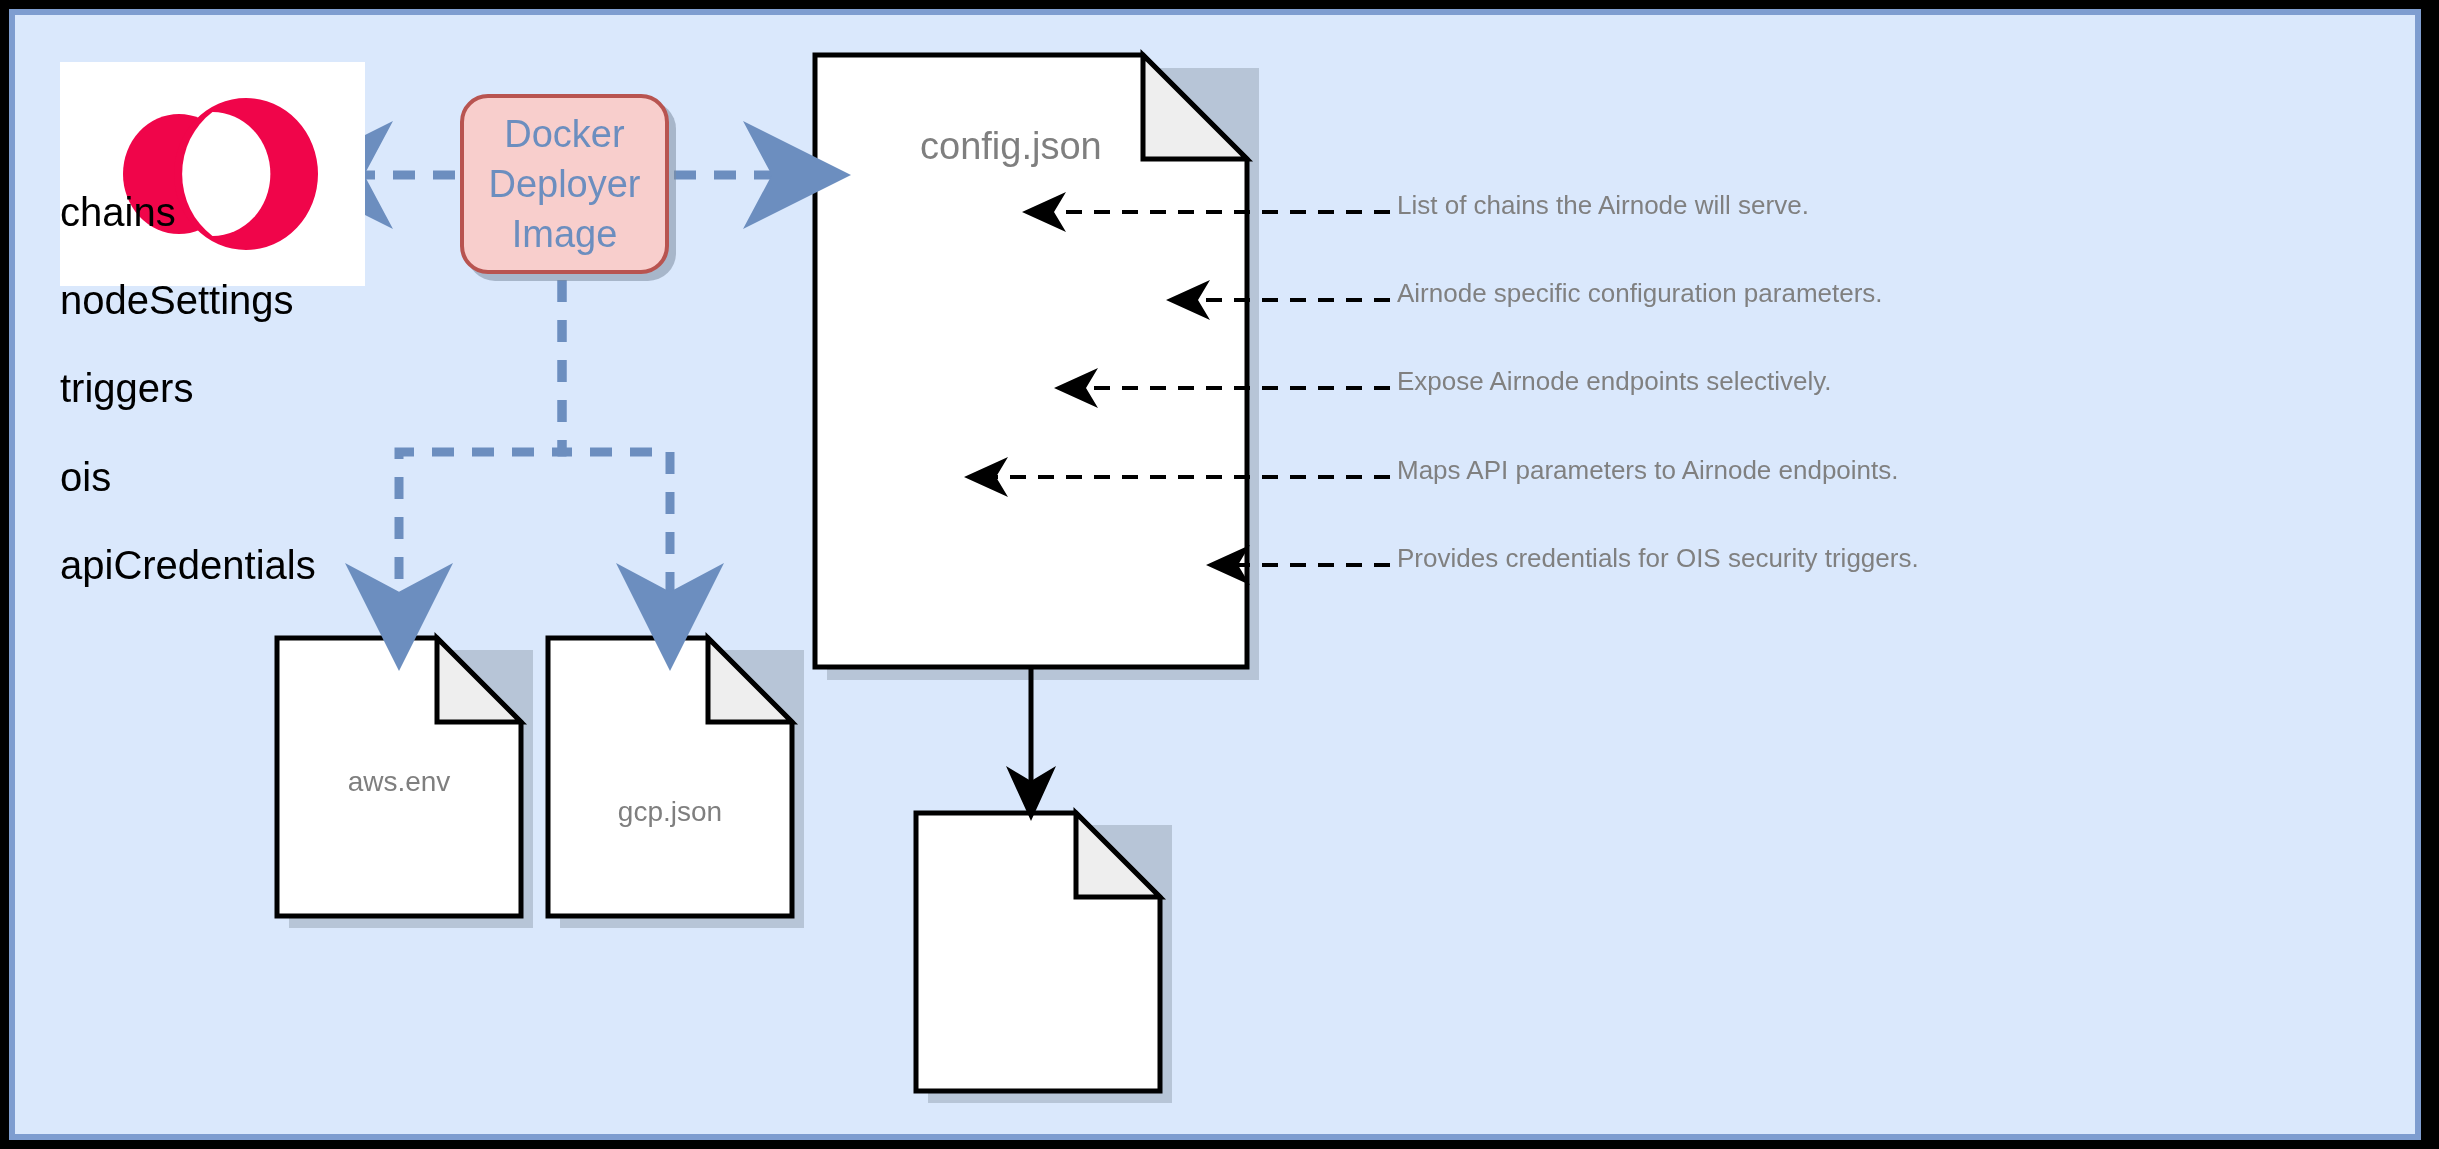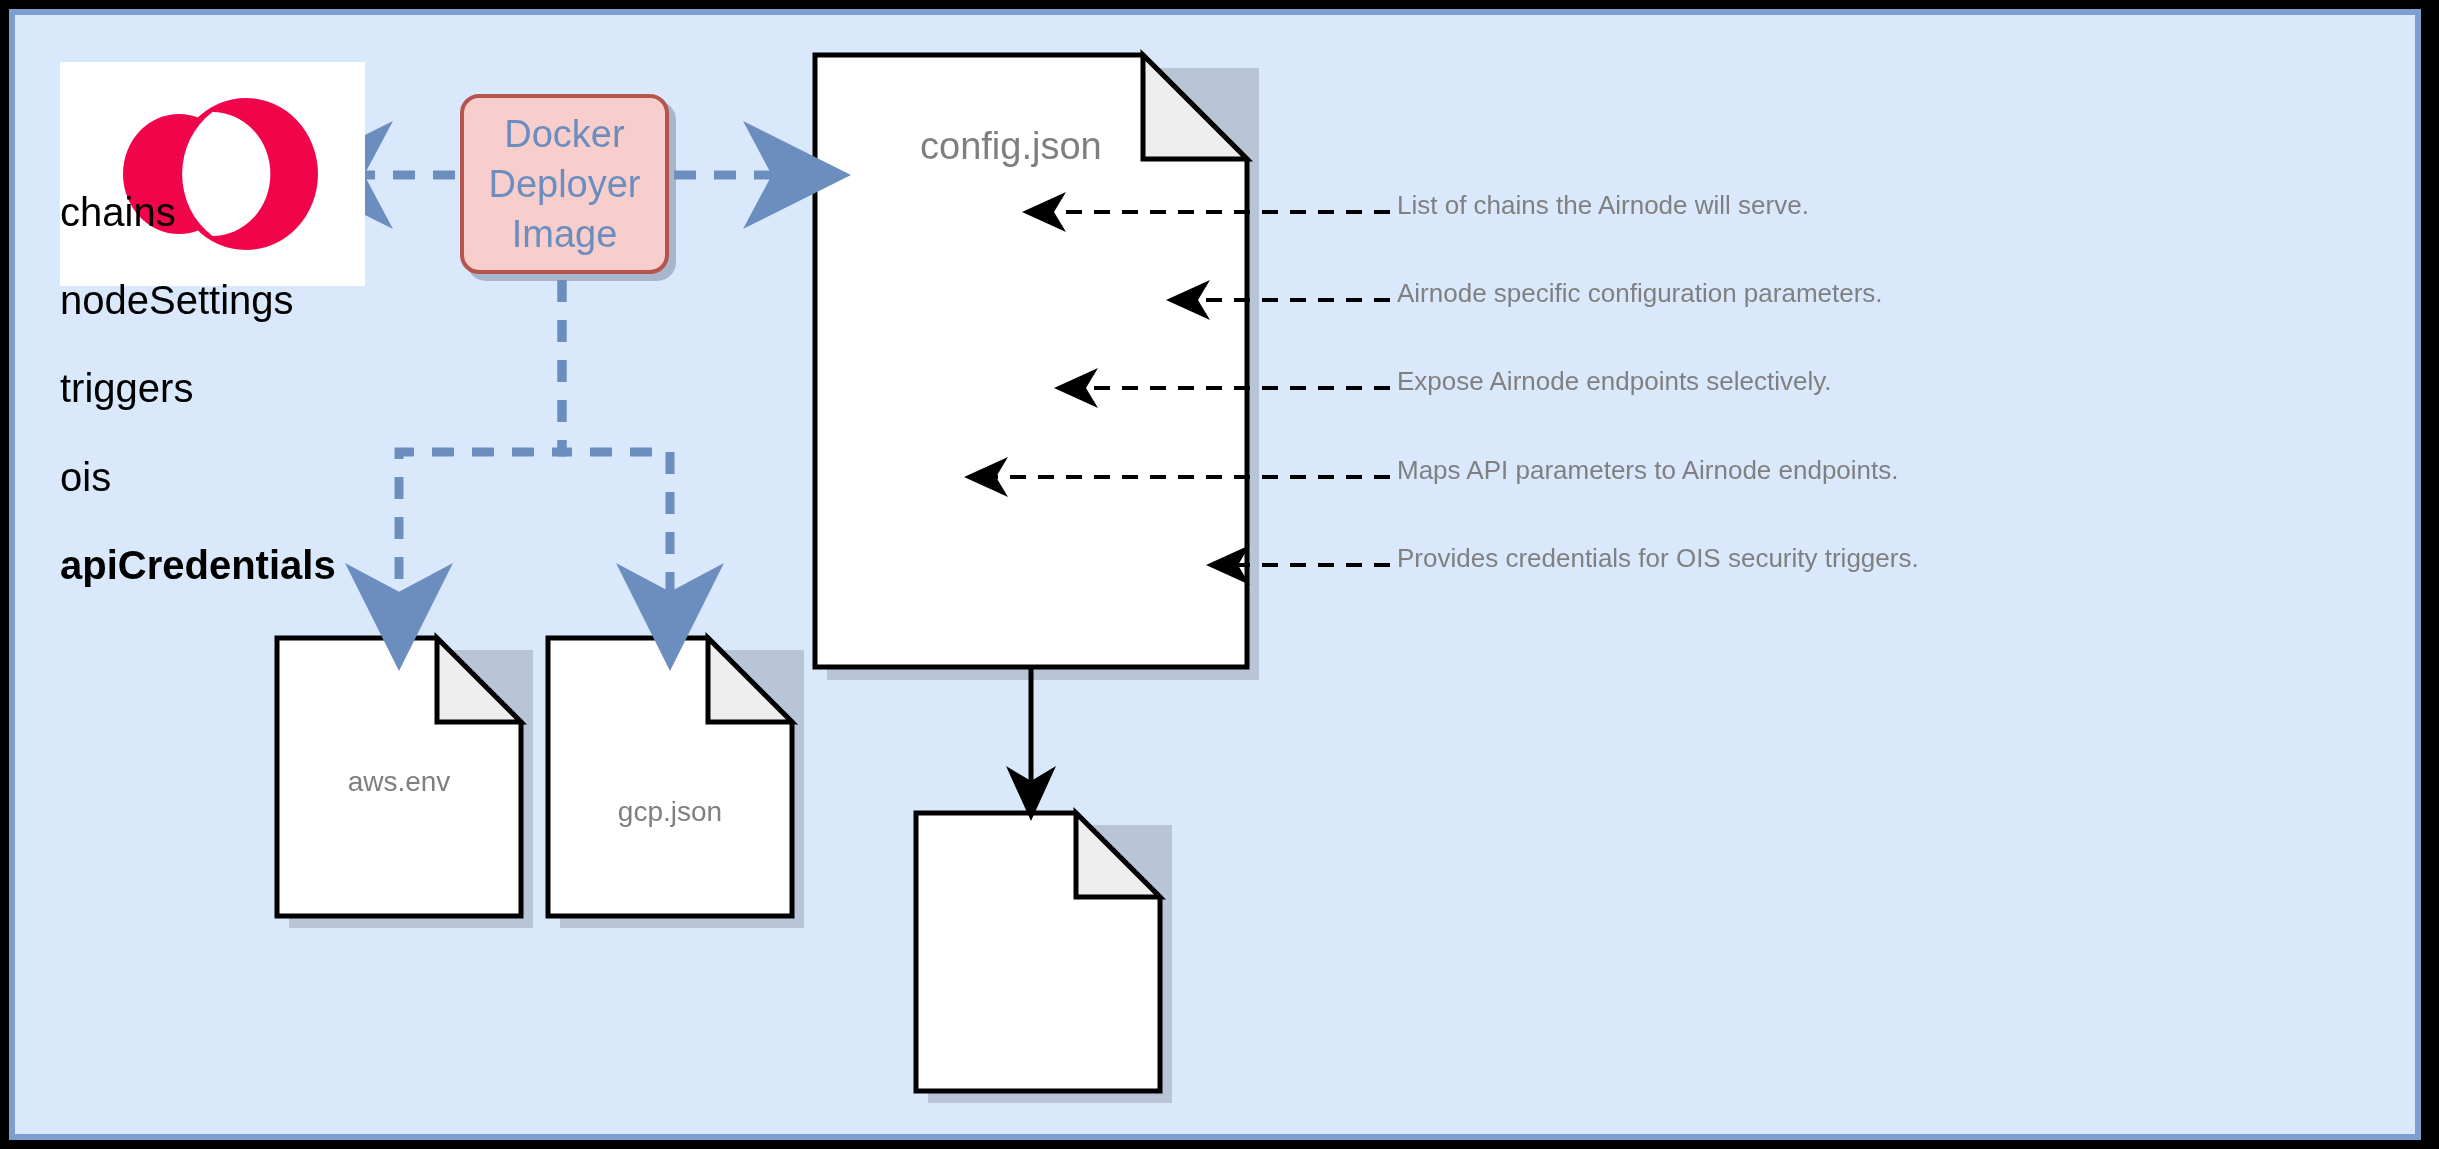--- a/index.html
+++ b/index.html
@@ -41,21 +41,21 @@
 
   
   #docker-box {
     position: absolute;
     left: 460px;
     top: 94px;
     width: 209px;
     height: 180px;
     background: #f8cecc;
     border: 4px solid #b85450;
-    border-radius: 19px;
+    border-radius: 28px;
     box-sizing: border-box;
     box-shadow: 7px 7px 0 rgba(125,140,160,0.55);
     display: flex;
     align-items: center;
     justify-content: center;
     text-align: center;
     color: #6c8ebf;
     font-size: 38px;
     line-height: 1.32;
   }
@@ -200,21 +200,21 @@
   </div>
 
   <div id="config-doc" class="doc">
     <div id="config-title">config.json</div>
   </div>
 
   <div class="cfg-row" style="top:190px;">chains</div>
   <div class="cfg-row" style="top:278px;">nodeSettings</div>
   <div class="cfg-row" style="top:366px;">triggers</div>
   <div class="cfg-row" style="top:455px;">ois</div>
-  <div class="cfg-row" style="top:543px;font-weight:bold;">apiCredentials</div>
+  <div class="cfg-row" style="top:543px;">apiCredentials</div>
 
   <div class="desc" style="left:1397px; top:190px;">List of chains the Airnode will serve.</div>
   <div class="desc" style="left:1397px; top:278px;">Airnode specific configuration parameters.</div>
   <div class="desc" style="left:1397px; top:366px;">Expose Airnode endpoints selectively.</div>
   <div class="desc" style="left:1397px; top:455px;">Maps API parameters to Airnode endpoints.</div>
   <div class="desc" style="left:1397px; top:543px;">Provides credentials for OIS security triggers.</div>
 
   <div id="aws-doc" class="doc">
     <div class="doc-label">aws.env</div>
   </div>

